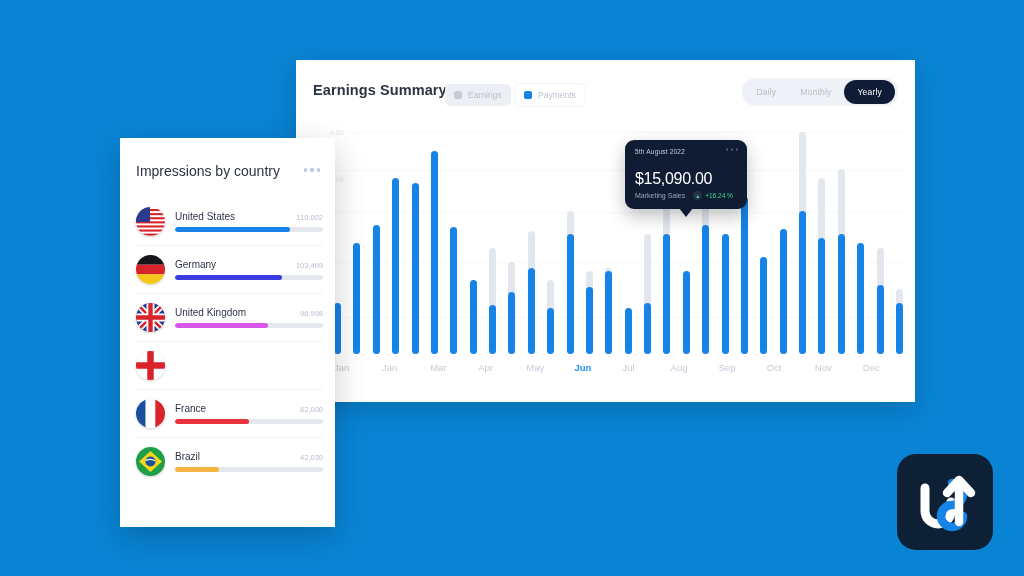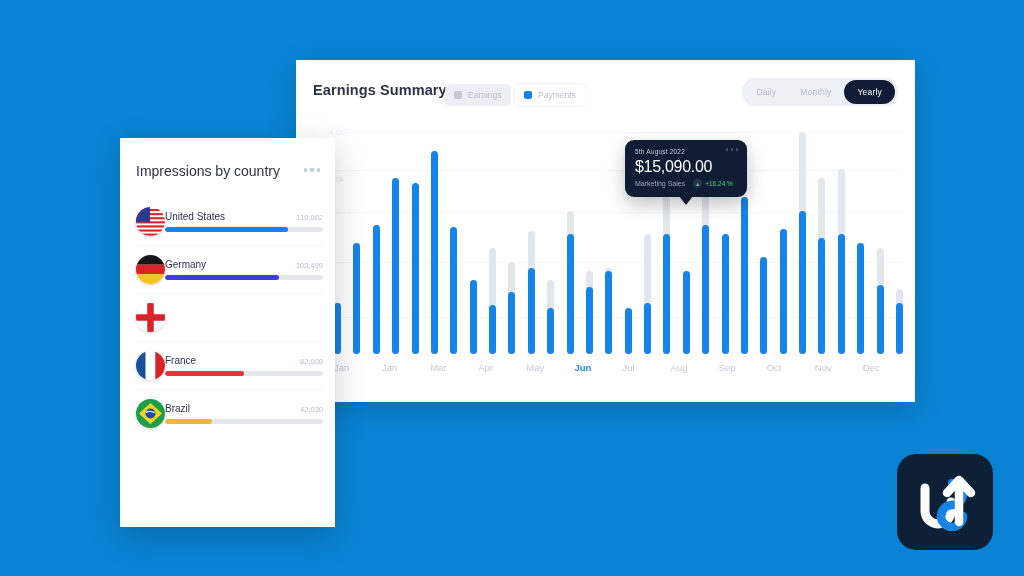--- a/index.html
+++ b/index.html
@@ -195,21 +195,21 @@
     border-top: 9px solid #0f1c33;
   }
   #tooltip-date {
     font-size: 6.5px;
     color: #c8d0dd;
     letter-spacing: .2px;
   }
   #tooltip-amount {
     font-size: 16px;
     color: #ffffff;
-    margin-top: 3px;
+    margin-top: 15px;
     letter-spacing: -.3px;
   }
   #tooltip-bottom {
     display: flex;
     align-items: center;
     margin-top: 3px;
   }
   #tooltip-label {
     font-size: 7px;
     color: #9aa5b6;
@@ -294,20 +294,21 @@
     width: 29px;
     height: 29px;
     border-radius: 50%;
     overflow: hidden;
     flex: 0 0 29px;
     box-shadow: 0 1px 3px rgba(0,0,0,0.18);
   }
   .flag svg { display: block; }
   .country-info {
     flex: 1;
+    margin-left: 10px;
     position: relative;
   }
   .country-top {
     display: flex;
     justify-content: space-between;
     align-items: baseline;
   }
   .country-name {
     font-size: 10px;
     color: #2b3445;
@@ -578,20 +579,40 @@
             <span class="country-value">103,499</span>
           </div>
           <div class="track">
             <div class="fill" style="width: 72%; background: rgb(60, 60, 224);"></div>
           </div>
         </div>
       </div>
       <div class="country-row">
         <div class="flag">
           <svg width="29" height="29" viewBox="0 0 29 29">
+            <rect width="29" height="29" fill="#2a3b8f"></rect>
+            <path d="M0 0 L29 29 M29 0 L0 29" stroke="#fff" stroke-width="6"></path>
+            <path d="M0 0 L29 29 M29 0 L0 29" stroke="#d8232a" stroke-width="2.6"></path>
+            <path d="M14.5 0 L14.5 29 M0 14.5 L29 14.5" stroke="#fff" stroke-width="8"></path>
+            <path d="M14.5 0 L14.5 29 M0 14.5 L29 14.5" stroke="#d8232a" stroke-width="4.4"></path>
+          </svg>
+        </div>
+        <div class="country-info">
+          <div class="country-top">
+            <span class="country-name">United Kingdom</span>
+            <span class="country-value">96,998</span>
+          </div>
+          <div class="track">
+            <div class="fill" style="width: 63%; background: rgb(217, 87, 232);"></div>
+          </div>
+        </div>
+      </div>
+      <div class="country-row">
+        <div class="flag">
+          <svg width="29" height="29" viewBox="0 0 29 29">
             <rect width="29" height="29" fill="#fff"></rect>
             <path d="M14.5 0 L14.5 29 M0 14.5 L29 14.5" stroke="#d8232a" stroke-width="6.5"></path>
           </svg>
         </div>
       </div>
       <div class="country-row">
         <div class="flag">
           <svg width="29" height="29" viewBox="0 0 29 29">
             <rect width="9.7" height="29" fill="#1a4fa0"></rect>
             <rect x="9.7" width="9.6" height="29" fill="#fff"></rect>

